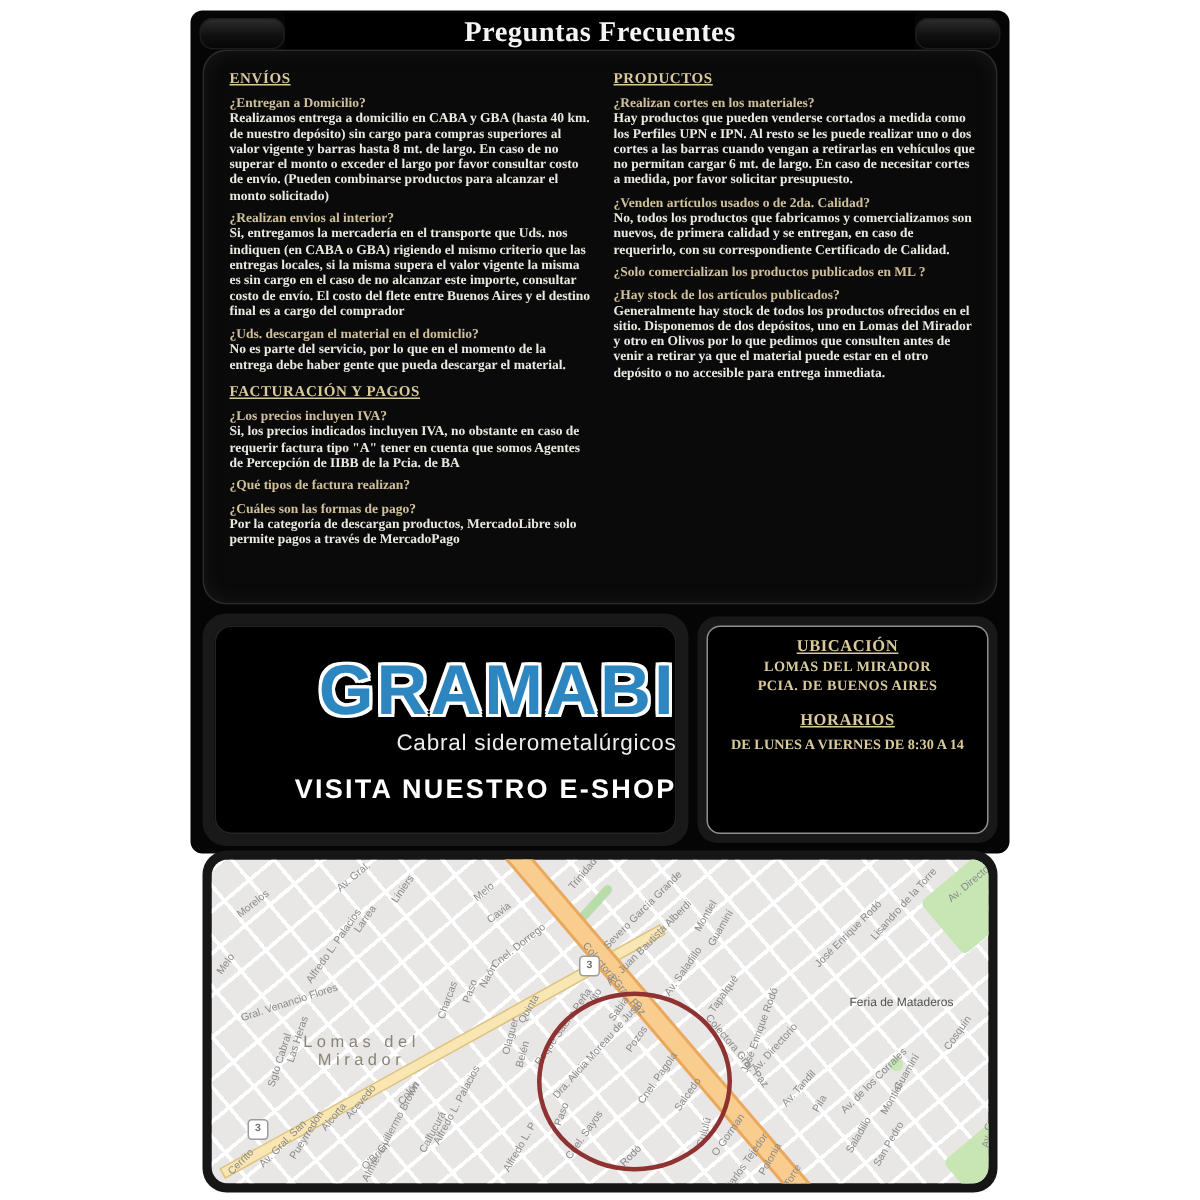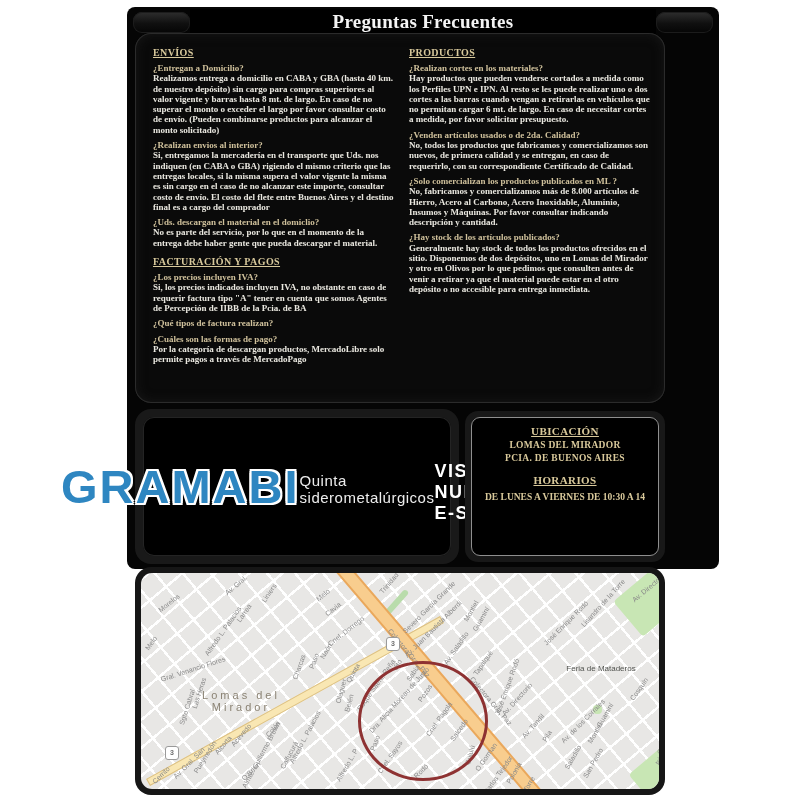--- a/index.html
+++ b/index.html
@@ -1,17 +1,17 @@
 <!DOCTYPE html>
 <html><head>
 <meta charset="utf-8">
 <style>
   html,body{margin:0;padding:0;background:#ffffff;width:800px;height:800px;overflow:hidden;
             font-family:"Liberation Serif", serif;}
-  .page-column{position:absolute;left:127px;top:7px;width:546px;height:562px;background:#050505;border-radius:8px;padding-left:46px;}
+  .page-column{position:absolute;left:127px;top:7px;width:546px;height:562px;background:#050505;border-radius:8px;}
 
   
   .header-bar{position:absolute;left:0;top:2px;width:100%;height:26px;}
   .header-pill{position:absolute;top:3px;width:57px;height:21px;border-radius:9px;
                background:linear-gradient(#2e2e2e,#101010 55%,#050505);box-shadow:inset 0 0 0 1px #1c1c1c;}
   .pill-left{left:6px;} .pill-right{right:6px;}
   .header-title-plate{position:absolute;left:63px;right:63px;top:0;height:26px;background:#000;}
   .header-title{position:absolute;left:0;right:0;top:0;height:26px;line-height:26px;text-align:center;
                 color:#f4f4f4;font-size:19px;font-weight:bold;letter-spacing:.3px;}
 
@@ -22,21 +22,21 @@
   .faq-col{width:246px;}
   .faq-heading{color:#d8c99c;font-size:10px;font-weight:bold;text-decoration:underline;
                letter-spacing:.4px;margin:2px 0 4px;}
   .faq-heading.later{margin-top:8px;}
   .faq-q{color:#cfc09b;font-size:9px;font-weight:bold;line-height:10.3px;margin-top:5px;}
   .faq-a{color:#eae8e0;font-size:9px;font-weight:bold;line-height:10.3px;}
 
   
   .brand-frame{position:absolute;left:8px;top:402px;width:324px;height:155px;background:#191919;border-radius:16px;}
   .brand-inner{position:absolute;inset:8px;background:#000;border-radius:11px;box-shadow:inset 0 0 0 1px #242424;
-               display:flex;flex-direction:row;align-items:center;justify-content:center;
+               display:flex;flex-direction:column;align-items:flex-end;justify-content:center;
                font-family:"Liberation Sans", sans-serif;}
   .brand-logo{font-size:47px;font-weight:bold;letter-spacing:2px;color:#2e86c1;line-height:1;
               text-shadow:-2px -2px 0 #fff,2px -2px 0 #fff,-2px 2px 0 #fff,2px 2px 0 #fff,
                           -2px 0 0 #fff,2px 0 0 #fff,0 -2px 0 #fff,0 2px 0 #fff;}
   .brand-tagline{color:#ededed;font-size:15px;margin-top:4px;letter-spacing:.5px;}
   .brand-cta{color:#ffffff;font-size:18px;font-weight:bold;letter-spacing:1.5px;margin-top:12px;cursor:pointer;}
 
   
   .info-frame{position:absolute;left:338px;top:404px;width:200px;height:151px;background:#181818;border-radius:13px;}
   .info-inner{position:absolute;inset:6px;background:#000;border:1px solid #8f8f8f;border-radius:9px;
@@ -104,45 +104,44 @@
           <div class="faq-q">¿Cuáles son las formas de pago?</div>
           <div class="faq-a">Por la categoría de descargan productos, MercadoLibre solo permite pagos a través de MercadoPago</div>
         </div>
       <div class="faq-col">
           <div class="faq-heading">PRODUCTOS</div>
           <div class="faq-q">¿Realizan cortes en los materiales?</div>
           <div class="faq-a">Hay productos que pueden venderse cortados a medida como los Perfiles UPN e IPN. Al resto se les puede realizar uno o dos cortes a las barras cuando vengan a retirarlas en vehículos que no permitan cargar 6 mt. de largo. En caso de necesitar cortes a medida, por favor solicitar presupuesto.</div>
           <div class="faq-q">¿Venden artículos usados o de 2da. Calidad?</div>
           <div class="faq-a">No, todos los productos que fabricamos y comercializamos son nuevos, de primera calidad y se entregan, en caso de requerirlo, con su correspondiente Certificado de Calidad.</div>
           <div class="faq-q">¿Solo comercializan los productos publicados en ML ?</div>
-          <div class="faq-a">No, fabricamos y comercializamos más de 8.000 artículos de Hierro, Acero al Carbono, Acero Inoxidable, Aluminio, Insumos y Máquinas. Por favor consultar indicando descripción y cantidad.</div>
           <div class="faq-q">¿Hay stock de los artículos publicados?</div>
           <div class="faq-a">Generalmente hay stock de todos los productos ofrecidos en el sitio. Disponemos de dos depósitos, uno en Lomas del Mirador y otro en Olivos por lo que pedimos que consulten antes de venir a retirar ya que el material puede estar en el otro depósito o no accesible para entrega inmediata.</div>
         </div>
     </div>
   </div>
 
   <div class="brand-frame">
     <div class="brand-inner">
       <div class="brand-logo" style="color: rgb(46, 134, 193);">GRAMABI</div>
-      <div class="brand-tagline">Quinta siderometalúrgicos</div>
+      <div class="brand-tagline">Cabral siderometalúrgicos</div>
       <div class="brand-cta">VISITA NUESTRO E-SHOP</div>
     </div>
   </div>
 
   <div class="info-frame">
     <div class="info-inner">
       <div class="info-heading">UBICACIÓN</div>
       <div>
           <div class="info-line">LOMAS DEL MIRADOR</div>
           <div class="info-line">PCIA. DE  BUENOS AIRES</div>
         </div>
       <div class="info-heading later">HORARIOS</div>
       <div>
-          <div class="hours-line">DE LUNES A VIERNES DE 10:30 A 14</div>
+          <div class="hours-line">DE LUNES A VIERNES DE 8:30 A 14</div>
         </div>
     </div>
   </div>
 
   <div class="map-frame">
     <div class="map-canvas">
       <div class="park park1"></div>
       <div class="park park2"></div>
       <div class="park park3"></div>
       <div class="park park4"></div>

